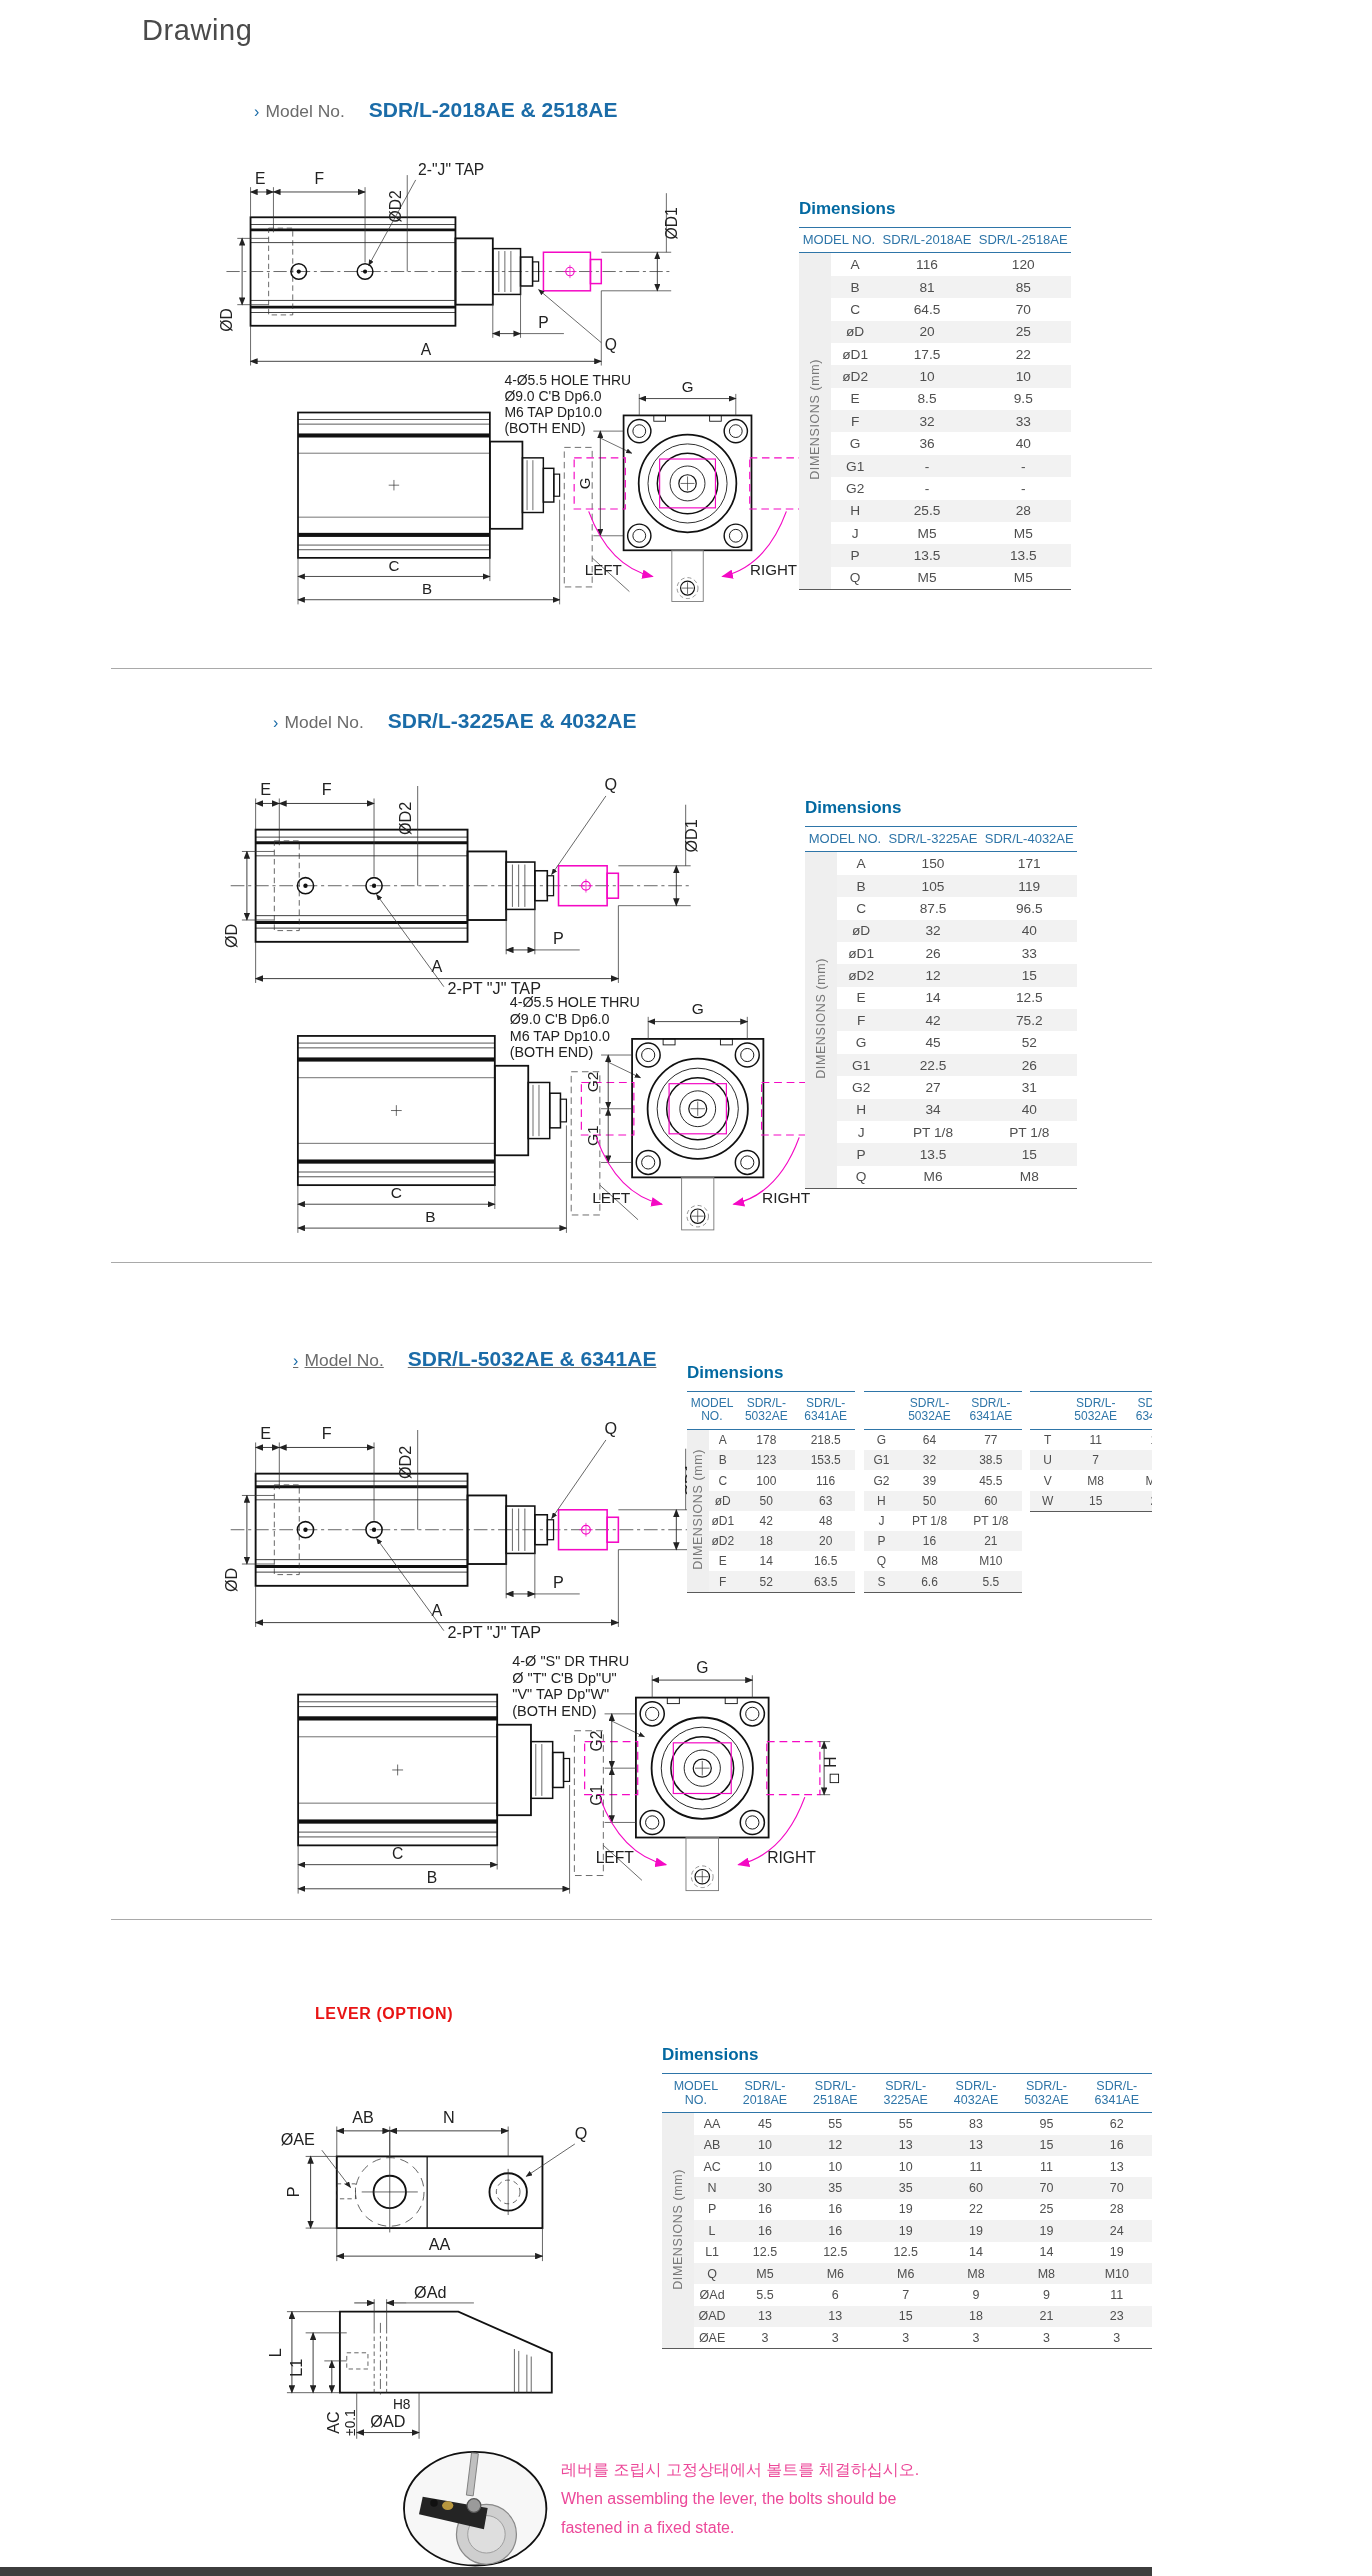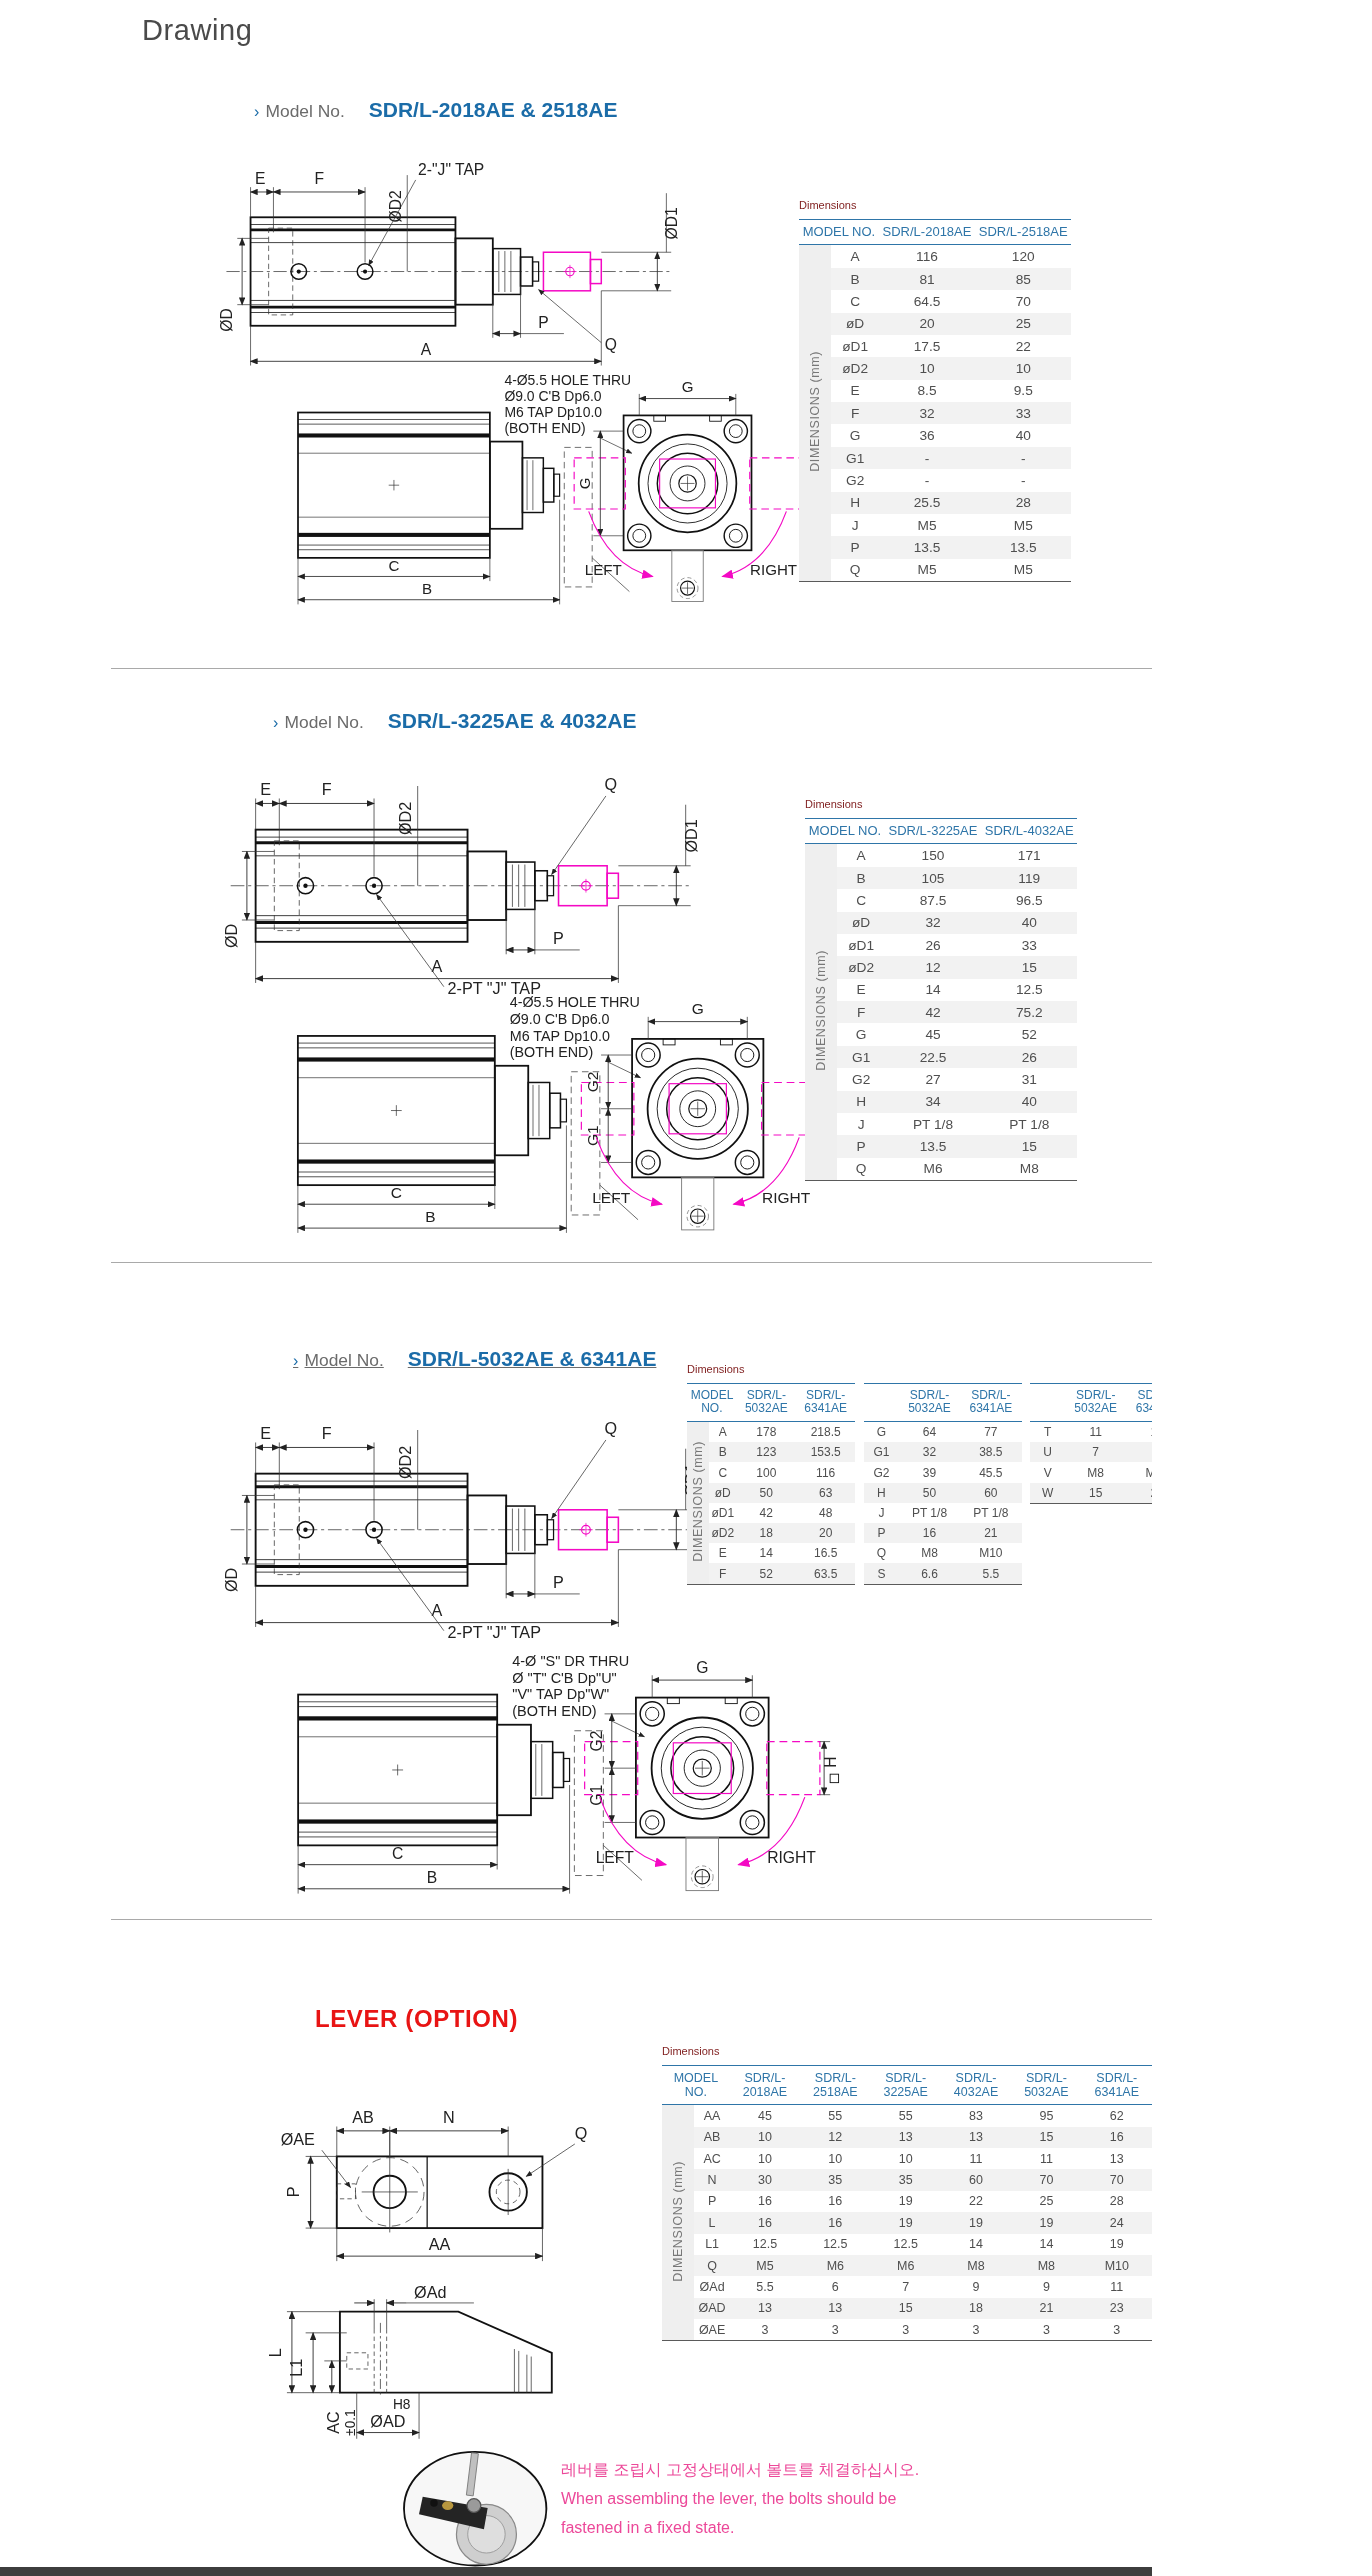--- a/index.html
+++ b/index.html
@@ -4,38 +4,38 @@
 <style>
   html,body{margin:0;padding:0;background:#fff;}
   .canvas{position:relative;width:1152px;height:2576px;background:#fff;overflow:hidden;
           font-family:"Liberation Sans",sans-serif;color:#4a4a4a;}
   .abs{position:absolute;}
   .page-title{font-size:29px;color:#4a4a4a;letter-spacing:0.6px;}
   .sec-head{font-size:17.4px;color:#6b6b6b;white-space:nowrap;}
   .sec-head .marker{color:#1b6ca8;font-size:16px;margin-right:6.2px;}
   .sec-head .model{color:#1b6ca8;font-size:21px;font-weight:bold;margin-left:24px;}
   .divider{height:0;border-top:0.6px solid #a9a9a9;}
-  .tbl-title{font-size:11px;font-weight:normal;color:#7f1d1d;margin-bottom:7.5px;}
+  .tbl-title{font-size:17px;font-weight:bold;color:#0369a1;margin-bottom:7.5px;}
   .dim-table{border-collapse:collapse;border-bottom:1.2px solid #5a5a5a;}
   .dim-table th{font-weight:normal;color:#2e75a8;font-size:13px;line-height:1.15;
     border-top:1.9px solid #2e75a8;border-bottom:1.2px solid #2e75a8;padding:5px 3.7px;text-align:center;vertical-align:middle;}
   .dim-table td{font-size:13.7px;color:#4f4f4f;text-align:center;padding:3.7px 5px;vertical-align:middle;}
   .dim-table tbody tr:nth-child(even){background:#f2f2f2;}
   .dim-table td.side-label{background:#efefef;padding:2.5px;width:27.4px;}
   .dim-table td.side-label span{display:inline-block;writing-mode:vertical-rl;transform:rotate(180deg);
     font-size:12.5px;color:#777;letter-spacing:0.6px;white-space:nowrap;}
   .t-2col th{min-width:87px;} .t-2col th.h-label{min-width:56px;}
   .t-sub1 th{min-width:52px;font-size:12px;} .t-sub1 td{font-size:12px;padding:3.1px 2.5px;}
   .t-sub1 th.h-label{min-width:35px;}
   .t-sub2 th{min-width:54px;font-size:12px;} .t-sub2 td{font-size:12px;padding:3.1px 2.5px;}
   .t-sub2 th.h-label{min-width:27.4px;}
   .t-6col th{min-width:55px;font-size:12.5px;} .t-6col td{font-size:12.5px;padding:3.7px 2.5px;}
   .t-6col th.h-label{min-width:44px;}
   .flexrow{display:flex;align-items:flex-start;gap:8.7px;}
-  .lever-head{font-size:24px;font-weight:bold;color:#e81414;letter-spacing:0.6px;}
+  .lever-head{font-size:16px;font-weight:bold;color:#e81414;letter-spacing:0.6px;}
   .note-text{font-size:16px;color:#ec4899;line-height:1.8;white-space:nowrap;}
   .footer-bar{background:#3d3d3d;}
   svg text{font-family:"Liberation Sans",sans-serif;fill:#222;}
   .lbl{font-size:26px;} .note-lbl{font-size:24px;}
   .ln{stroke:#111;fill:none;} .thin{stroke:#333;stroke-width:1.2;fill:none;}
   .dim{stroke:#333;stroke-width:1.5;fill:none;}
   .pink{stroke:#f409c4;fill:none;}
 </style>
 </head>
 <body>

